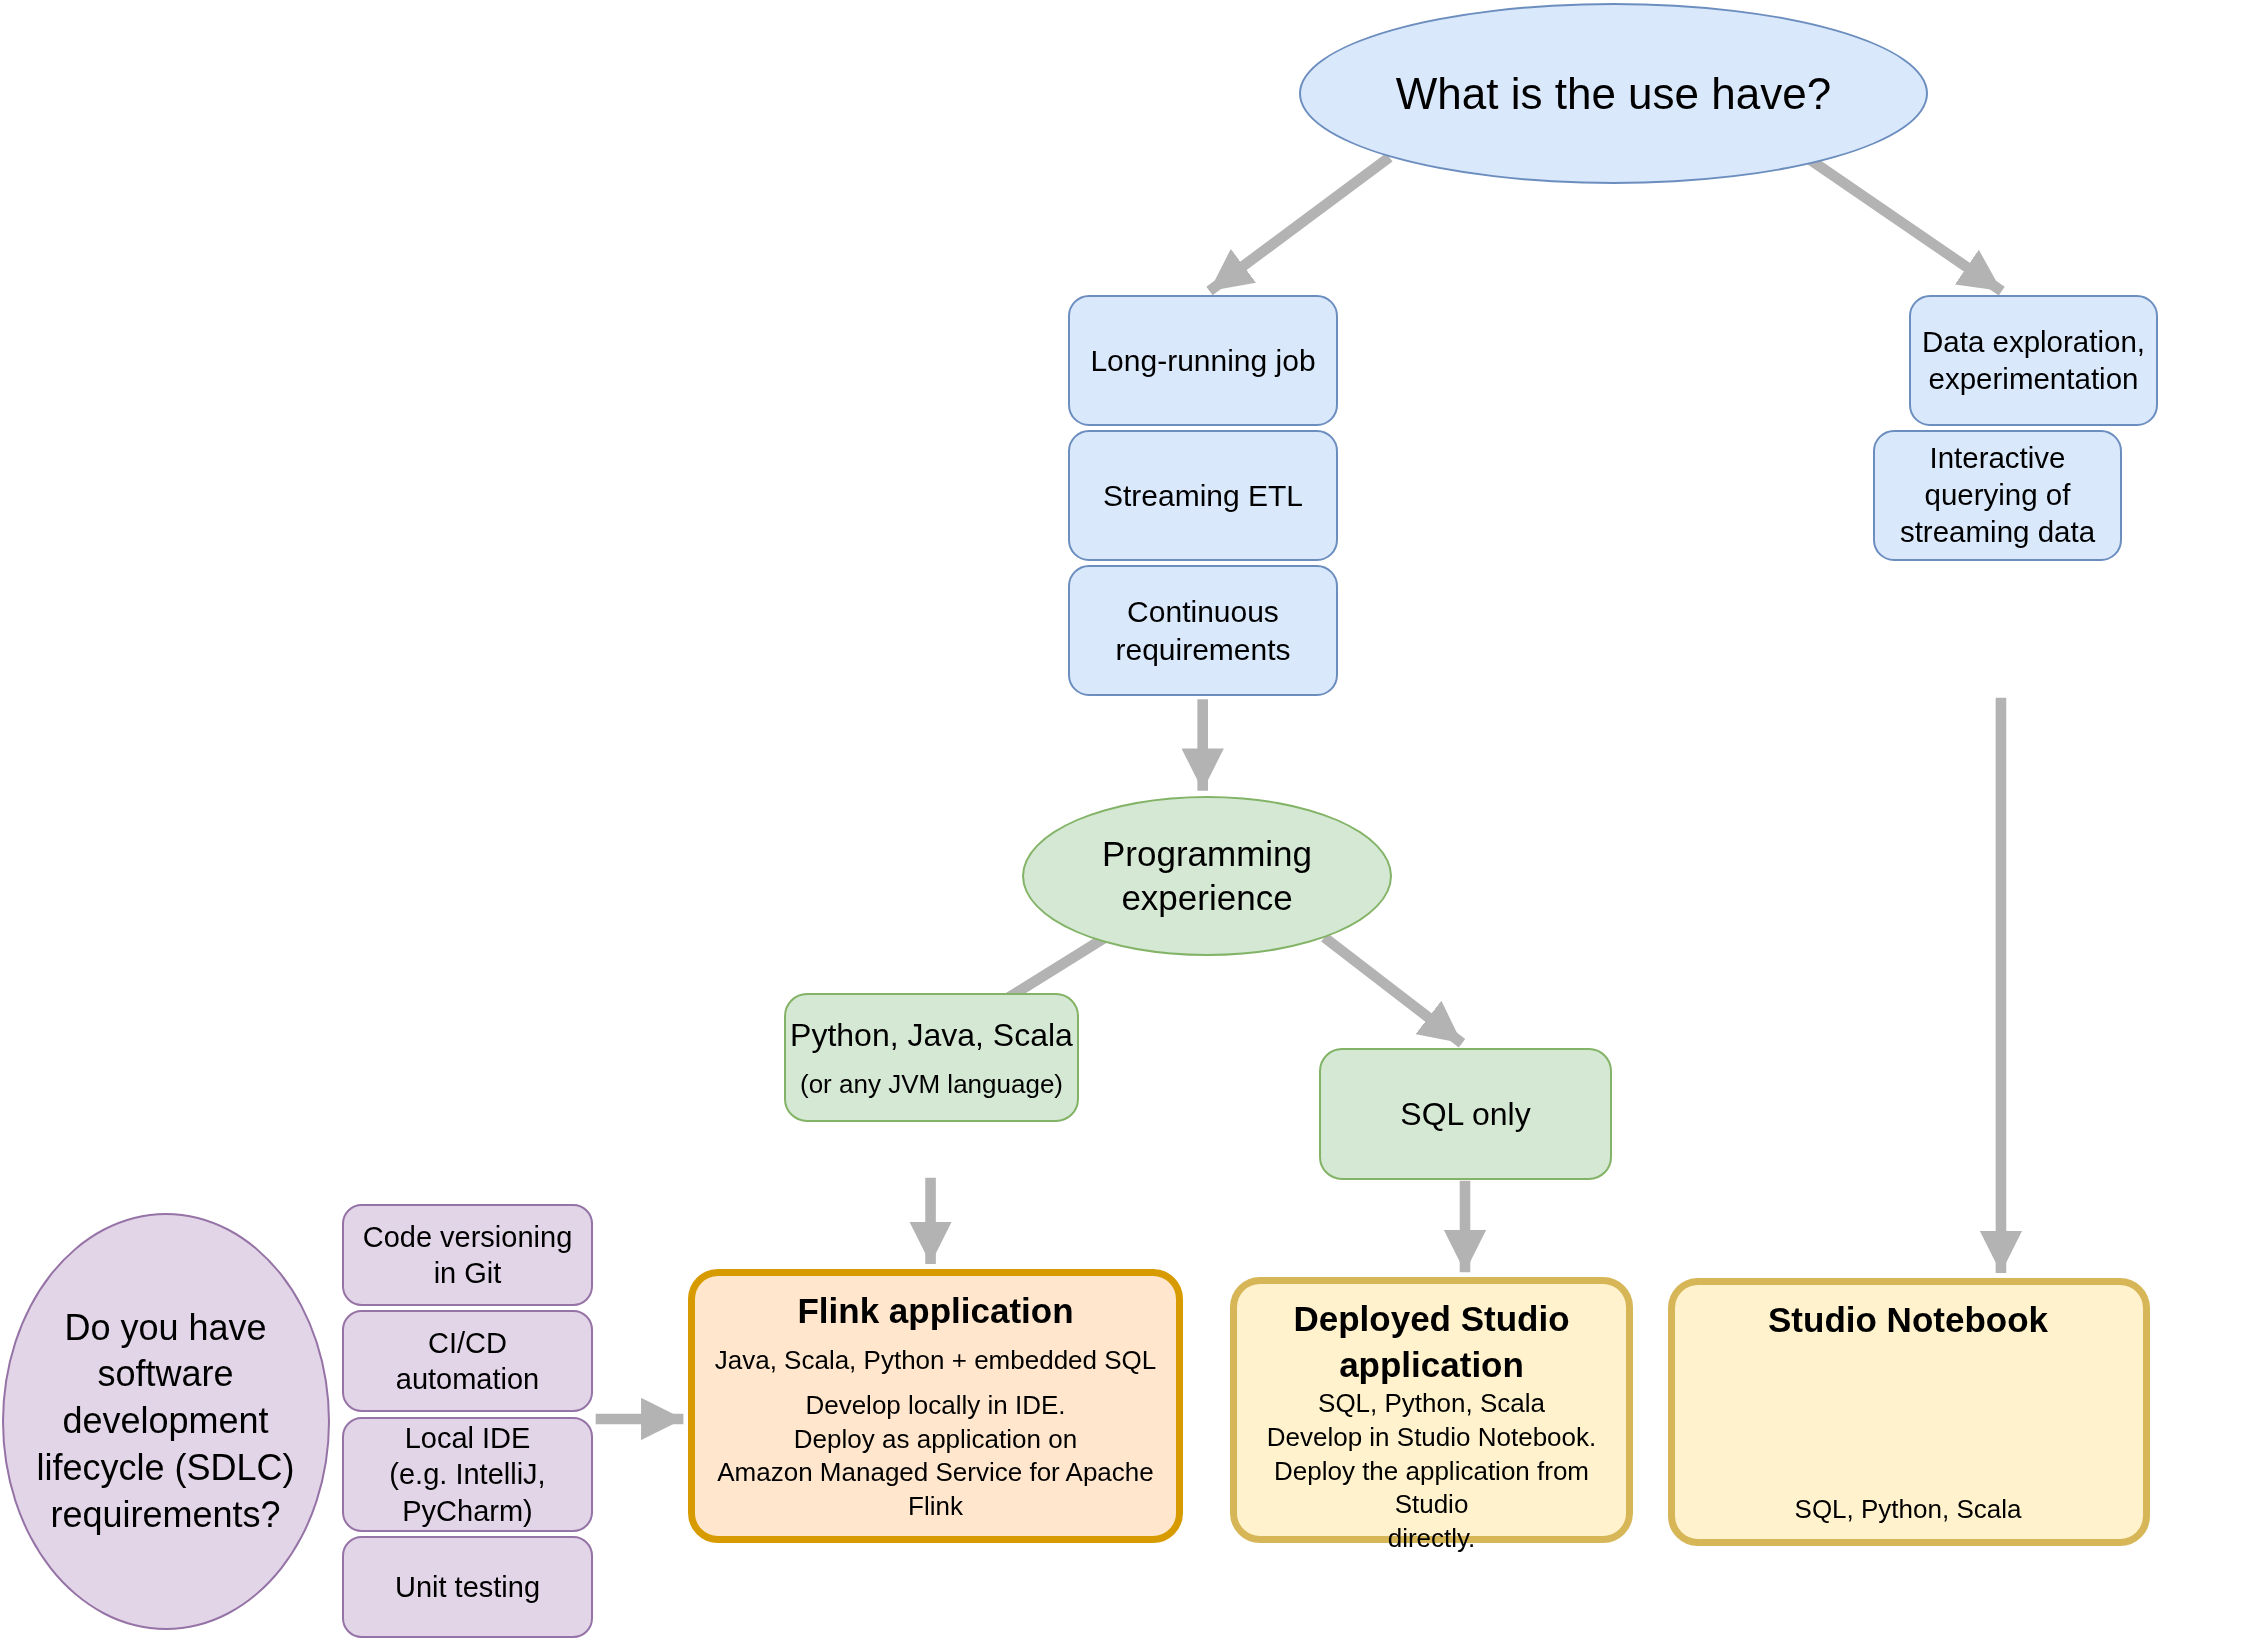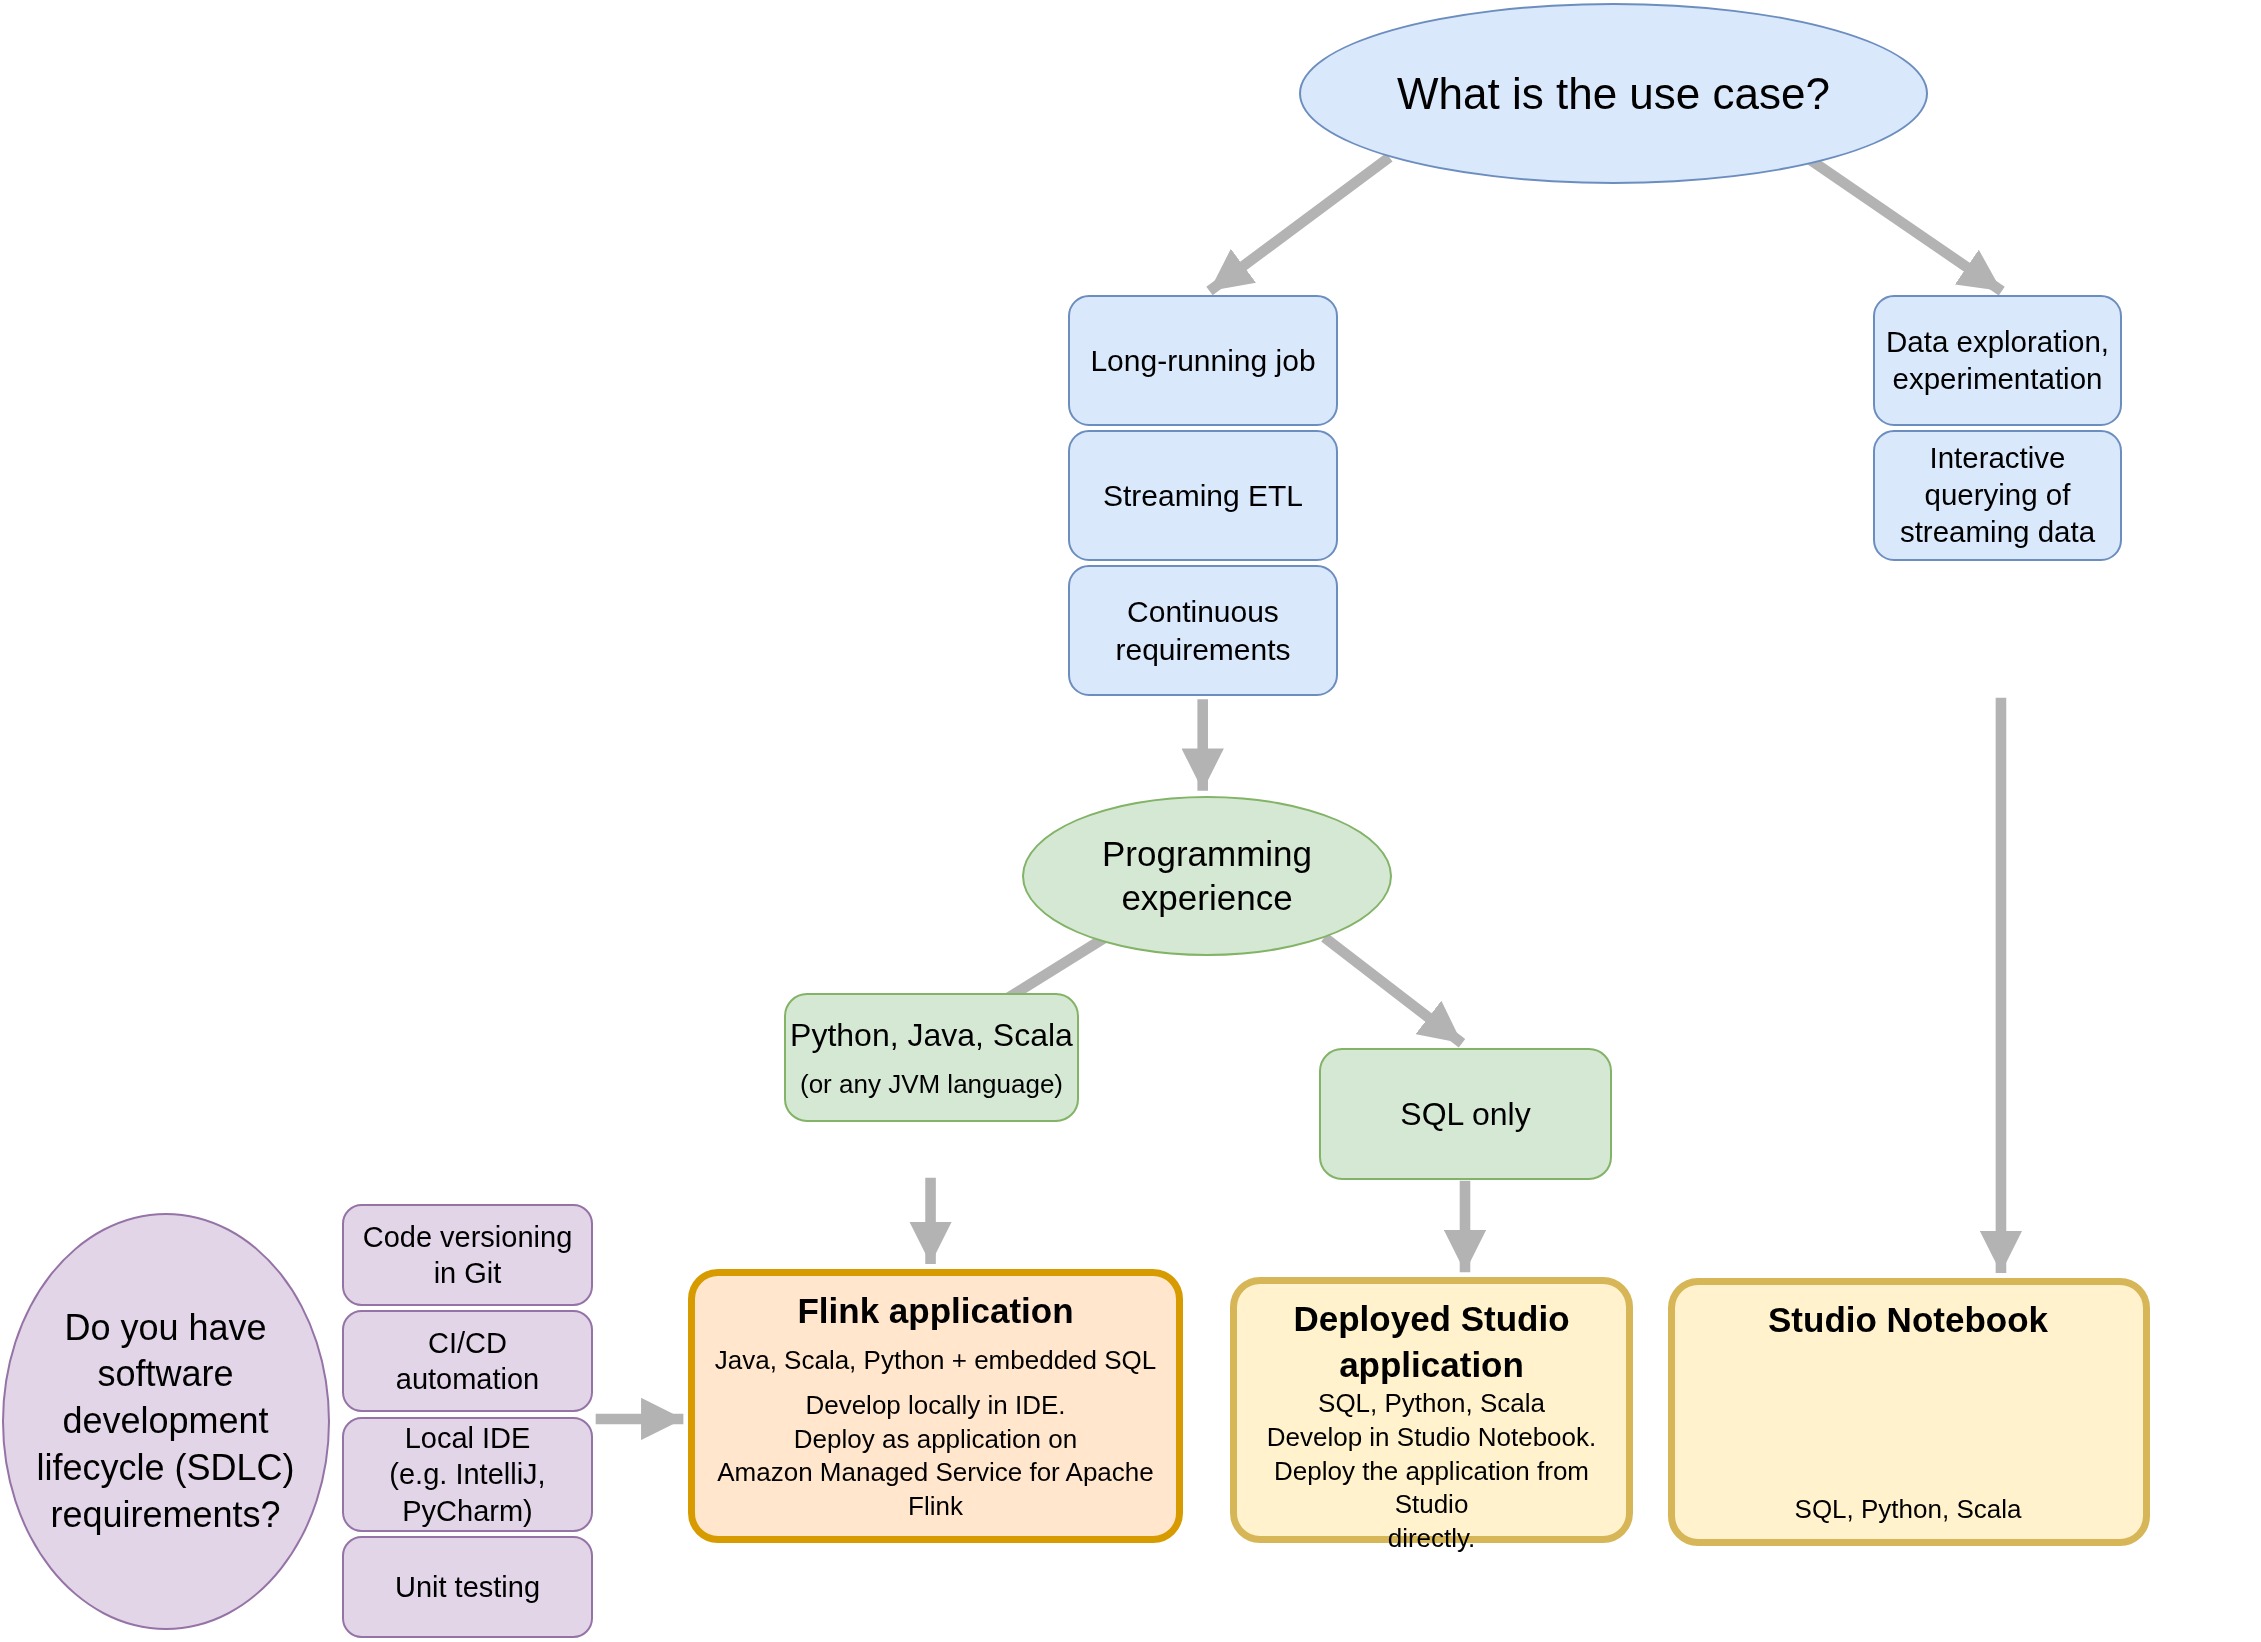--- a/index.html
+++ b/index.html
@@ -29,21 +29,21 @@
   .purple{background:#e1d5e7;border:2.3px solid #9673a6;}
   .orange{background:#ffe6cc;border:7.6px solid #d79b00;}
   .yellow{background:#fff2cc;border:7.6px solid #d6b656;}
 
   #use-case-ellipse{left:1299px;top:3px;width:629px;height:181px;font-size:44px;}
 
   .job-box{left:1068px;width:270px;height:131px;font-size:30px;}
   #job-0{top:295px;} #job-1{top:430px;} #job-2{top:565px;}
 
   .exp-box{left:1873px;width:249px;height:131px;font-size:29.5px;}
-  #exp-0{top:295px;} #exp-1{top:430px;} #exp-2{top:565px;}
+  #exp-0{top:295px;margin-left:36px;} #exp-1{top:430px;} #exp-2{top:565px;}
 
   #prog-ellipse{left:1022px;top:796px;width:370px;height:160px;font-size:35px;}
 
   #jvm-box{left:784px;top:993px;width:295px;height:129px;flex-direction:column;border-radius:23px;gap:8px;}
   #jvm-box .opt-title{font-size:32px;}
   #jvm-box .opt-subtitle{font-size:26px;margin-top:4.5px;}
   #sql-box{left:1319px;top:1048px;width:293px;height:132px;font-size:32px;border-radius:23px;}
 
   #sdlc-ellipse{left:1.5px;top:1213px;width:328px;height:417px;font-size:36px;line-height:1.3;}
 
@@ -91,21 +91,21 @@
     <line class="connector" x1="2390" y1="208" x2="2648" y2="385" marker-end="url(#ah)"></line>
     <line class="connector" x1="1591" y1="925" x2="1591" y2="1046" marker-end="url(#ah)"></line>
     <line class="connector" x1="1462" y1="1240" x2="1237" y2="1380" marker-end="url(#ah)"></line>
     <line class="connector" x1="1752" y1="1240" x2="1934" y2="1380" marker-end="url(#ah)"></line>
     <line class="connector" x1="1231" y1="1558" x2="1231" y2="1672" marker-end="url(#ah)"></line>
     <line class="connector" x1="1938" y1="1562" x2="1938" y2="1683" marker-end="url(#ah)"></line>
     <line class="connector" x1="2647" y1="923" x2="2647" y2="1684" marker-end="url(#ah)"></line>
     <line class="connector" x1="788" y1="1877" x2="904" y2="1877" marker-end="url(#ah)"></line>
   </svg>
 
-  <div id="use-case-ellipse" class="node ellipse blue">What is the use case?</div>
+  <div id="use-case-ellipse" class="node ellipse blue">What is the use have?</div>
 
   <div id="job-0" class="node rounded blue job-box">Long-running job</div>
   <div id="job-1" class="node rounded blue job-box">Streaming ETL</div>
   <div id="job-2" class="node rounded blue job-box">Continuous
 requirements</div>
 
   <div id="exp-0" class="node rounded blue exp-box">Data exploration,
 experimentation</div>
   <div id="exp-1" class="node rounded blue exp-box">Interactive
 querying of

